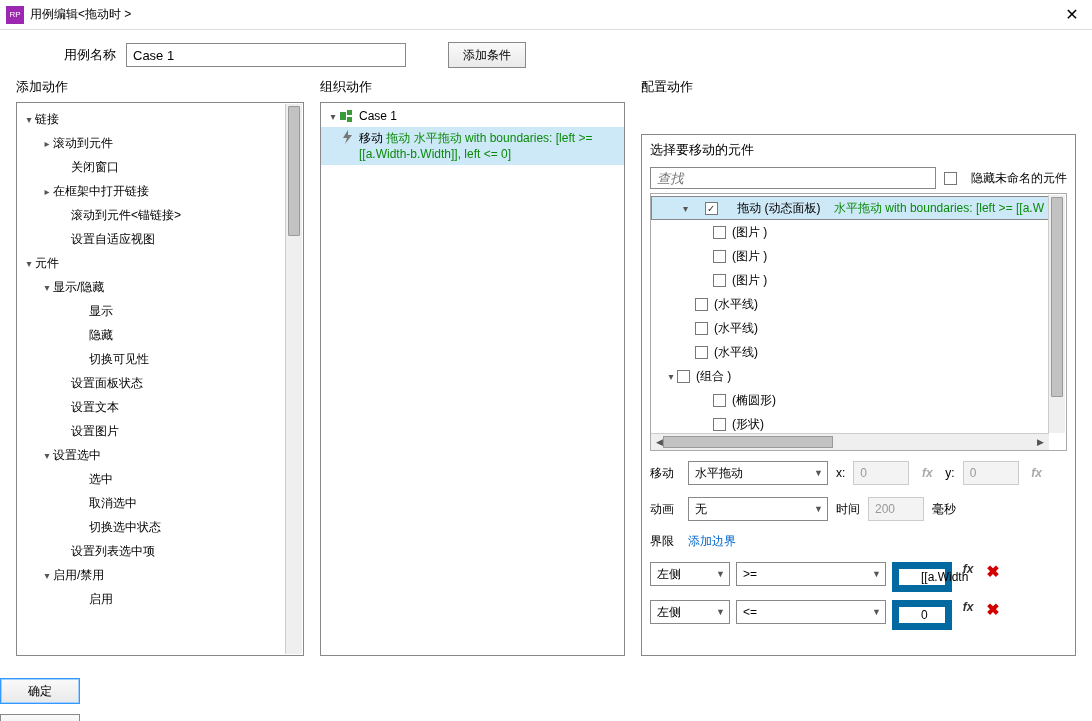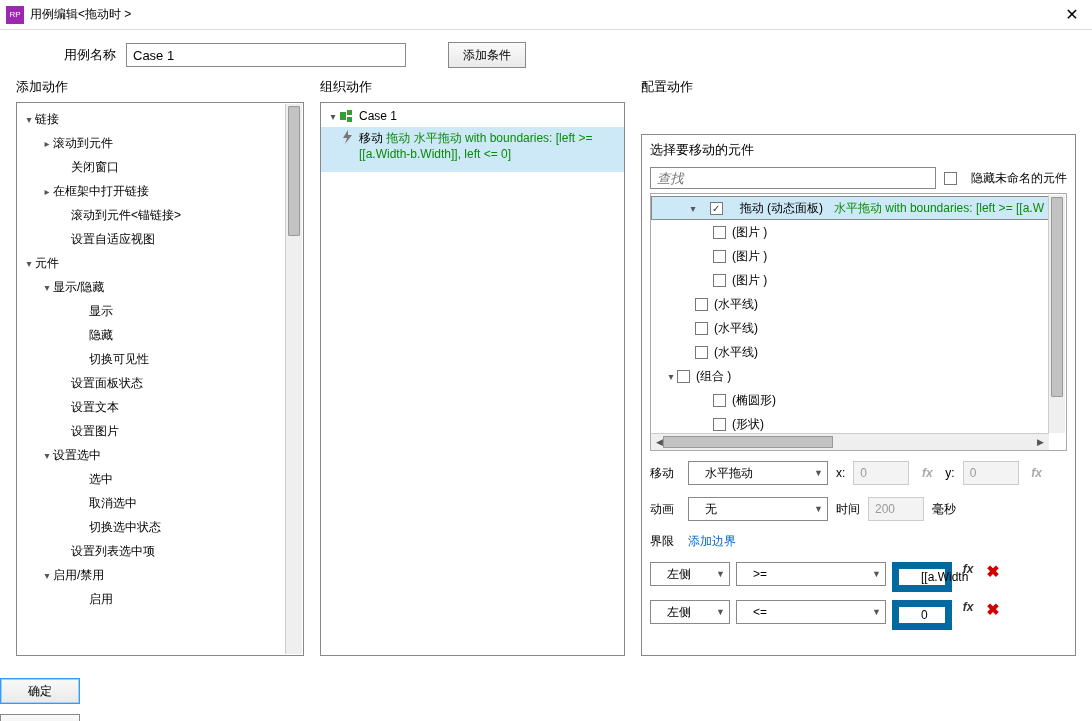--- a/index.html
+++ b/index.html
@@ -31,42 +31,42 @@
 .tree { padding: 4px 0 4px 0; }
 .tree-item { display: flex; align-items: center; height: 24px; padding-left: 6px; white-space: nowrap; cursor: pointer; }
 .tri { width: 12px; display: inline-block; text-align: center; font-size: 10px; color: #555; }
 .tri.open::before { content: "▾"; }
 .tri.closed::before { content: "▸"; }
 .tri.none::before { content: ""; }
 .ind { display:inline-block; }
 
 .case-row { display:flex; align-items:center; height:22px; padding-left:6px; }
 .case-icon { width:14px; height:14px; margin-right:6px; display:inline-flex; align-items:center; justify-content:center; }
-.action-row { background:#cde8f7; padding: 3px 4px 10px 40px; line-height:16px; }
+.action-row { background:#cde8f7; padding: 3px 4px 3px 40px; line-height:16px; }
 .action-green { color:#0a8a0a; }
 
 .right-inner { position:absolute; inset:0; display:flex; flex-direction:column; }
 .section-title { font-size:13px; padding:6px 8px 4px 8px; }
 .tree2-wrap { position:relative; border:1px solid #aaa; margin:0 8px; height:258px; overflow:hidden; }
 .tree2 { position:absolute; inset:0; overflow:auto; padding-top:2px; }
 .tree2-item { display:flex; align-items:center; height:24px; padding-left:6px; white-space:nowrap; }
 .tree2-item.sel { background:#cde8f7; }
 .cb { width:13px; height:13px; border:1px solid #777; margin-right:6px; display:inline-flex; align-items:center; justify-content:center; background:#fff; font-size:10px; color:#333; }
 .cb.checked::after { content:"✓"; }
 .lbl-green { color:#0a8a0a; }
 .hscroll { height:17px; background:#efefef; border-top:1px solid #ccc; position:relative; }
 .hscroll .hthumb { position:absolute; top:2px; bottom:2px; left:12px; width:170px; background:#c2c2c2; border:1px solid #999; }
 .hscroll .harrow { position:absolute; top:0; bottom:0; width:17px; display:flex; align-items:center; justify-content:center; font-size:9px; color:#555; }
 
 .search-row { display:flex; align-items:center; gap:8px; padding: 4px 8px; }
 .search-row input { flex:1; height:22px; border:1px solid #888; padding:0 6px; font-style:italic; color:#888; }
 .right-form { padding: 10px 8px 0 8px; }
 .form-row { display:flex; align-items:center; gap:8px; margin-bottom:12px; }
 .form-row > label { width:30px; }
-.sel { height:24px; border:1px solid #888; background:#fff; display:flex; align-items:center; justify-content:space-between; padding:0 4px 0 16px; }
+.sel { height:24px; border:1px solid #888; background:#fff; display:flex; align-items:center; justify-content:space-between; padding:0 4px 0 6px; }
 .sel .dd { font-size:9px; color:#555; }
 .num { height:24px; border:1px solid #ccc; background:#f3f3f3; color:#999; padding:0 6px; display:flex; align-items:center; }
 .fx { width:20px; text-align:center; color:#aaa; font-style:italic; font-weight:bold; }
 .fx.active { color:#333; }
 .link { color:#0066cc; cursor:pointer; }
 .bound-row { display:flex; align-items:flex-start; gap:6px; margin-bottom:8px; }
 .txt { height:30px; border:7px solid #0369a1; padding:0 22px; display:flex; align-items:center; }
 .del { color:#d40000; font-size:16px; font-weight:bold; cursor:pointer; width:18px; text-align:center; }
 
 .footer { display:flex; justify-content:flex-end; gap:10px; padding: 10px 16px 14px 0; flex-direction: column; }

